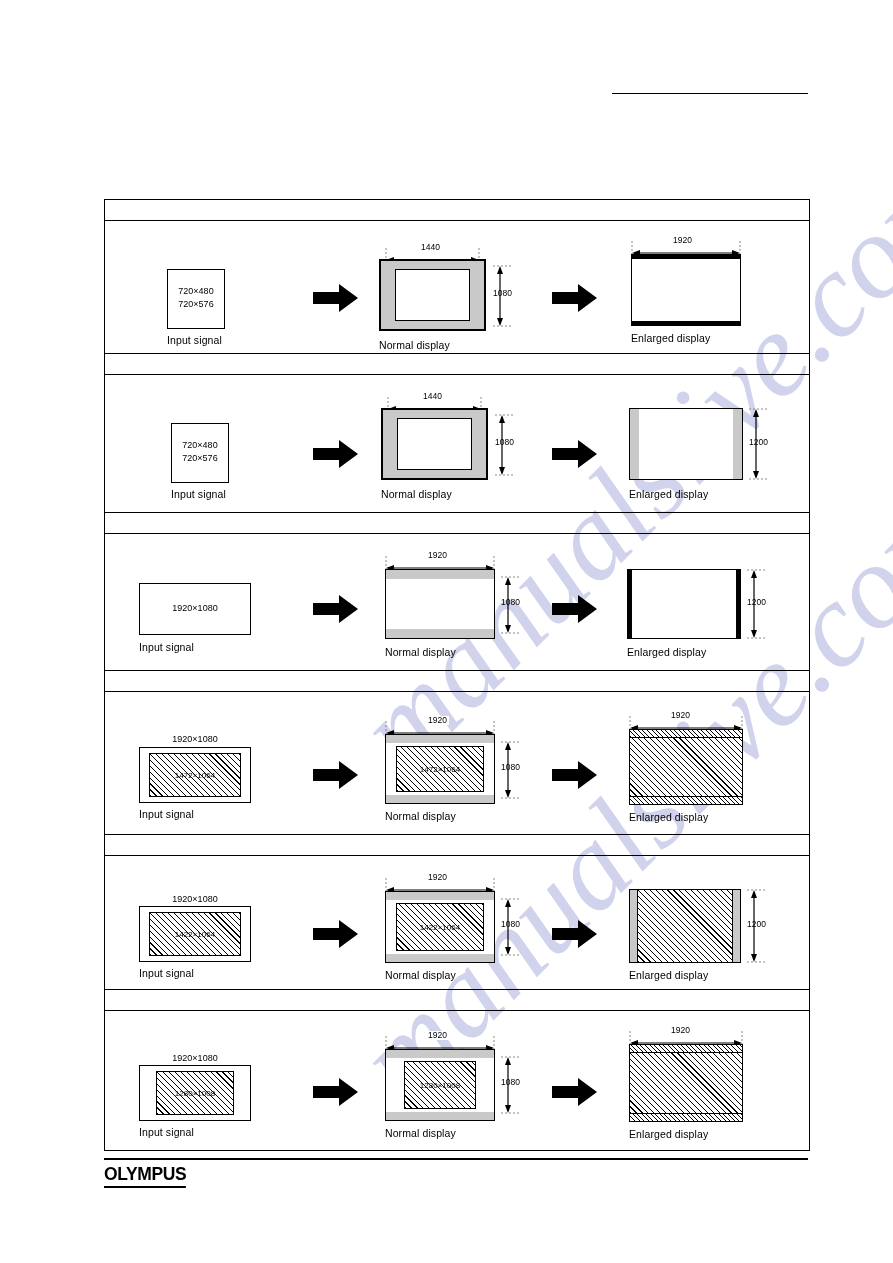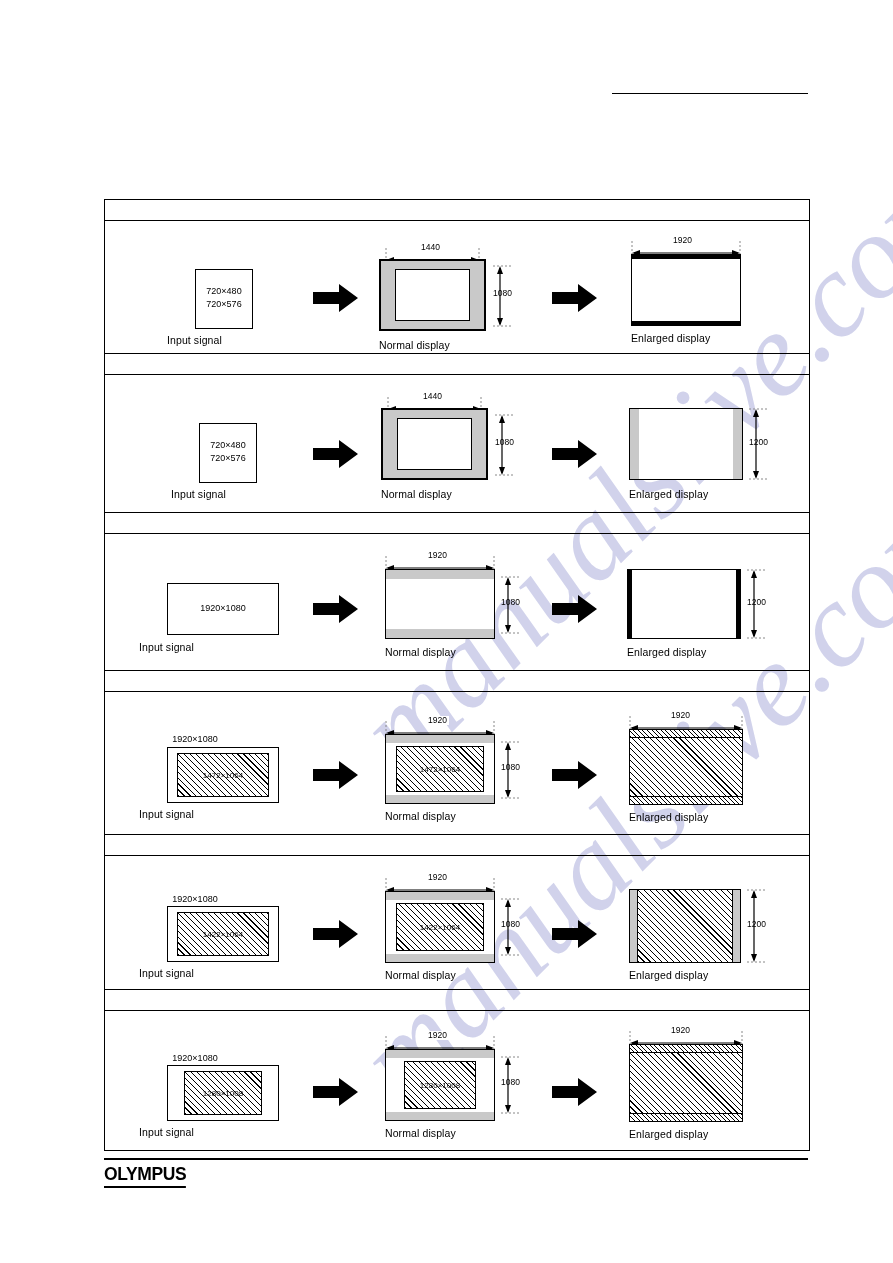--- a/index.html
+++ b/index.html
@@ -76,21 +76,20 @@
     letter-spacing:.1px;
   }
 
   
   .boxwrap{position:absolute;}
   .plainbox{
     box-sizing:border-box;
     border:1.1px solid #000;
     background:#fff;
     position:relative;
-    margin-left:28px;
   }
   .boxlabel{
     position:absolute;left:0;right:0;
     text-align:center;
     font-size:9px;line-height:11px;
     white-space:nowrap;
   }
   .toplabel{
     position:absolute;left:0;right:0;text-align:center;
     font-size:9px;line-height:10px;white-space:nowrap;

